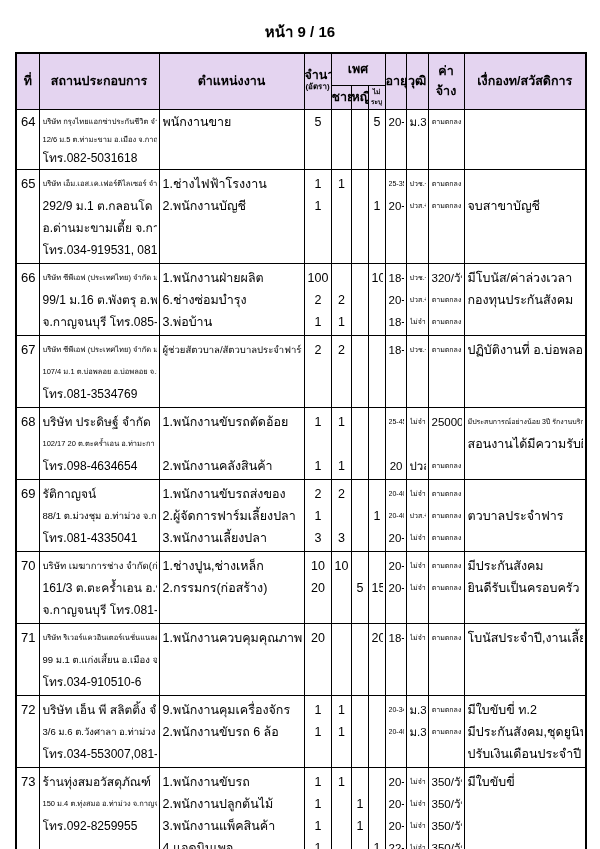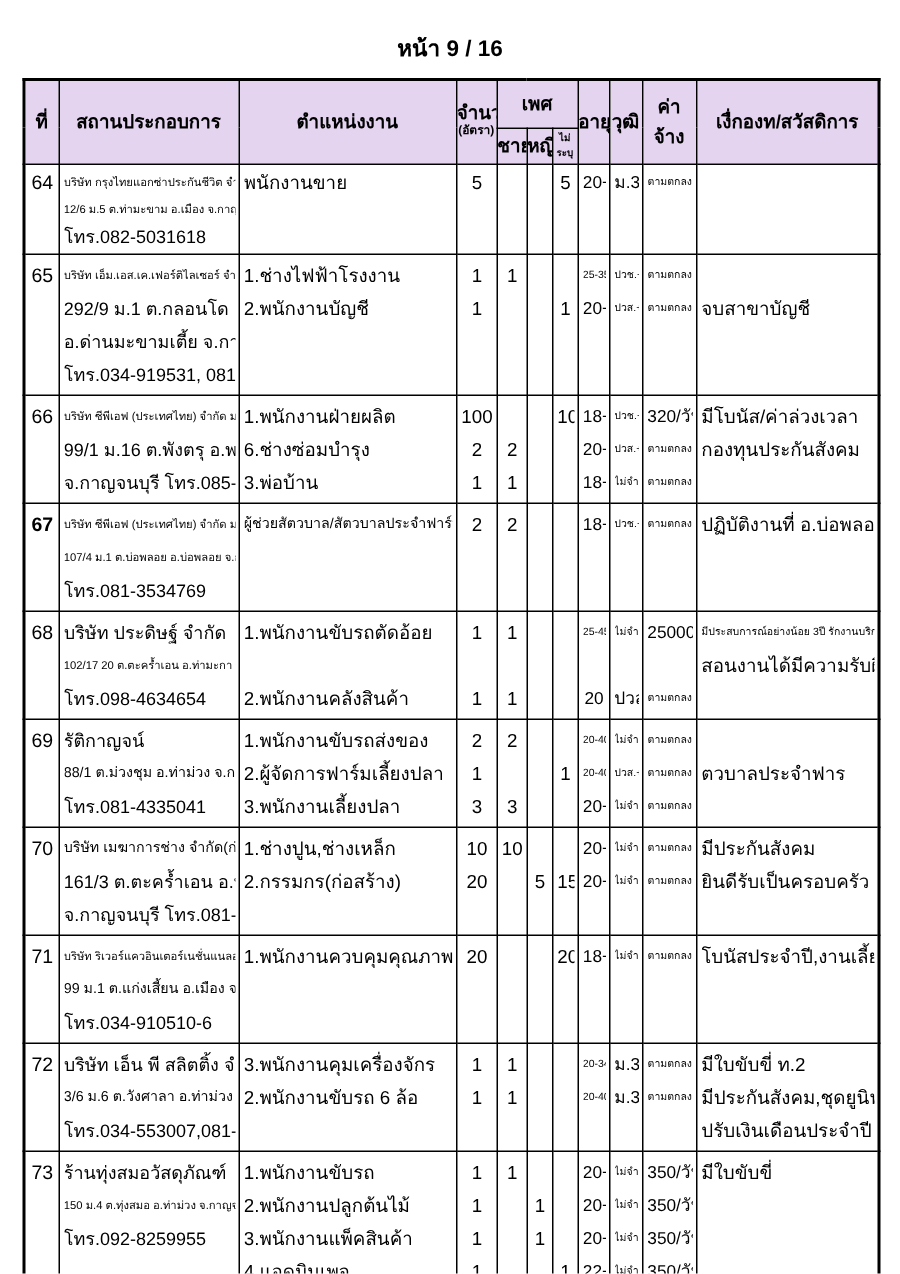--- a/index.html
+++ b/index.html
@@ -346,21 +346,21 @@
           <div class="stack">
             <div class="ln" style="height: 22px; line-height: 22px;">มีโบนัส/ค่าล่วงเวลา</div>
             <div class="ln" style="height: 22px; line-height: 22px;">กองทุนประกันสังคม</div>
             <div class="ln" style="height: 22px; line-height: 22px;"></div>
           </div>
         </td>
       </tr>
       <tr>
         <td class="c-no">
           <div class="stack">
-            <div class="ln" style="height: 22px; line-height: 22px; font-weight: bold;">67</div>
+            <div class="ln" style="height: 22px; line-height: 22px;">67</div>
             <div class="ln" style="height: 22px; line-height: 22px;"></div>
             <div class="ln" style="height: 22px; line-height: 22px;"></div>
           </div>
         </td>
         <td>
           <div class="stack">
             <div class="ln xs" style="height: 22px; line-height: 22px;">บริษัท ซีพีเอฟ (ประเทศไทย) จำกัด มหาชน</div>
             <div class="ln xs" style="height: 22px; line-height: 22px;">107/4 ม.1 ต.บ่อพลอย อ.บ่อพลอย จ.กาญจนบุรี</div>
             <div class="ln m" style="height: 22px; line-height: 22px;">โทร.081-3534769</div>
           </div>
@@ -755,21 +755,21 @@
         </td>
         <td>
           <div class="stack">
             <div class="ln m" style="height: 22px; line-height: 22px;">บริษัท เอ็น พี สลิตติ้ง จำกัด</div>
             <div class="ln s" style="height: 22px; line-height: 22px;">3/6 ม.6 ต.วังศาลา อ.ท่าม่วง จ.กาญจนบุรี</div>
             <div class="ln m" style="height: 22px; line-height: 22px;">โทร.034-553007,081-7210296</div>
           </div>
         </td>
         <td>
           <div class="stack">
-            <div class="ln" style="height: 22px; line-height: 22px;">3.พนักงานคุมเครื่องจักร</div>
+            <div class="ln" style="height: 22px; line-height: 22px;">9.พนักงานคุมเครื่องจักร</div>
             <div class="ln" style="height: 22px; line-height: 22px;">2.พนักงานขับรถ 6 ล้อ</div>
             <div class="ln" style="height: 22px; line-height: 22px;"></div>
           </div>
         </td>
         <td class="c-center c-num">
           <div class="stack">
             <div class="ln" style="height: 22px; line-height: 22px;">1</div>
             <div class="ln" style="height: 22px; line-height: 22px;">1</div>
             <div class="ln" style="height: 22px; line-height: 22px;"></div>
           </div>

